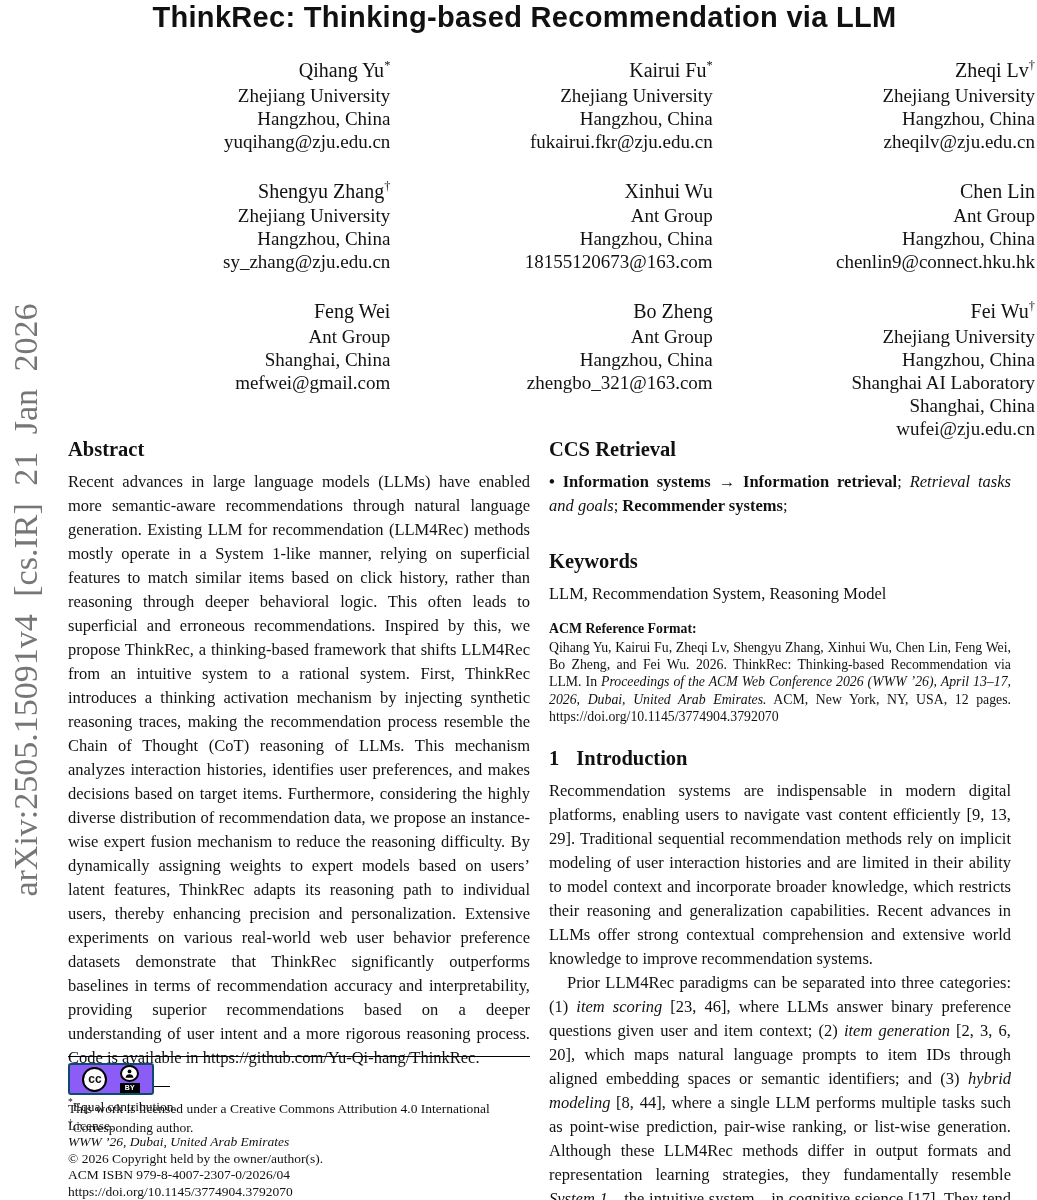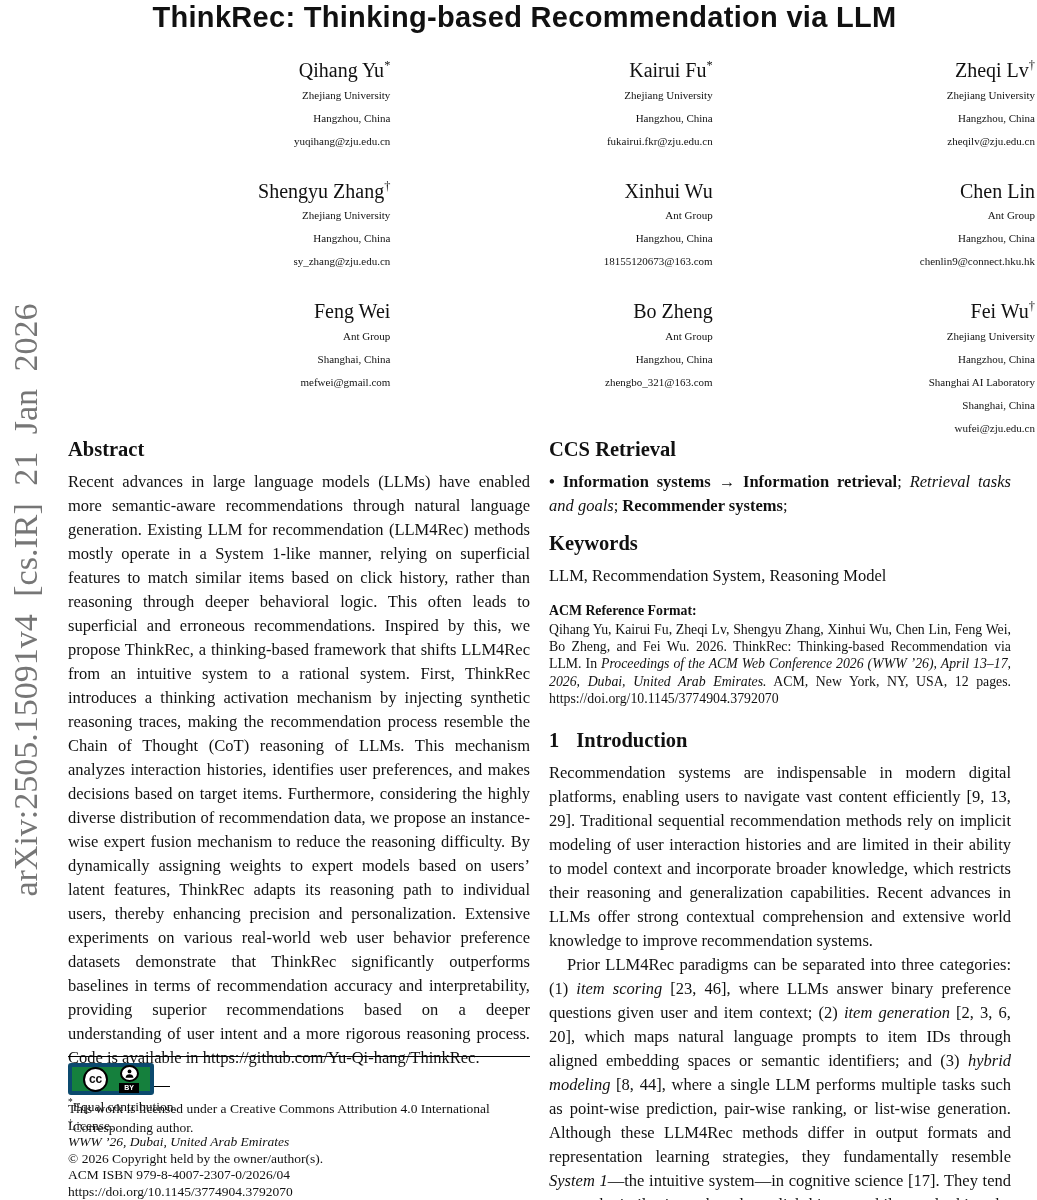--- a/index.html
+++ b/index.html
@@ -19,28 +19,28 @@
     font-family:"Liberation Sans",sans-serif;font-weight:700;font-size:29px;letter-spacing:0.3px;padding-left:6px;
   }
 
   
   .authors{
     position:absolute;top:52px;left:68px;width:967px;
     display:grid;grid-template-columns:1fr 1fr 1fr;row-gap:20px;text-align:right;
   }
   .author .name{font-size:20px;line-height:27px;}
   .author sup{font-size:62%;}
-  .author .line{font-size:11px;line-height:23px;}
+  .author .line{font-size:19px;line-height:23px;}
 
   
   .columns{position:absolute;top:438px;left:68px;width:967px;height:762px;display:flex;gap:19px;}
   .col{width:462px;position:relative;overflow:hidden;}
 
   h2.sec-h{font-size:20.5px;font-weight:700;margin:0 0 9px 0;}
-  h2.mt{margin-top:14px;}
+  h2.mt{margin-top:32px;}
   h2.intro-h{margin-top:22px;}
   .sec-num{margin-right:17px;}
   h3.small-h{font-size:13.8px;font-weight:700;margin:15px 0 2px 0;}
 
   p.body-text{font-size:16.5px;line-height:24px;text-align:justify;margin:0;}
   p.small-text{font-size:13.8px;line-height:17.2px;text-align:justify;margin:0;}
   p.indent{text-indent:18px;}
 
   .rt-b{font-weight:700;}
   .rt-i{font-style:italic;}
@@ -52,21 +52,21 @@
   .footnotes p{margin:0;}
   .footnotes sup{font-size:70%;}
 
   
   .license{position:absolute;left:0;right:0;bottom:0;font-size:13.5px;line-height:16.5px;}
   .sep-rule{border-top:1px solid #000;margin-bottom:6px;}
   .license p{margin:0;}
 
   
   .cc-badge{
-    width:86px;height:32px;background:#15803d;border:4px solid #0c4a6e;border-radius:3px;
+    width:86px;height:32px;background:#8b5cf6;border:2px solid #0c4a6e;border-radius:3px;
     display:flex;align-items:center;justify-content:space-evenly;
     box-sizing:border-box;margin:2px 0 6px 0;
   }
   .cc-circle{
     width:25px;height:25px;background:#fff;border:2.5px solid #000;border-radius:50%;
     display:flex;align-items:center;justify-content:center;
     font-weight:700;font-size:12px;font-family:"Liberation Sans",sans-serif;box-sizing:border-box;
   }
   .by-wrap{display:flex;flex-direction:column;align-items:center;justify-content:flex-end;height:28px;}
   .by-circle{

